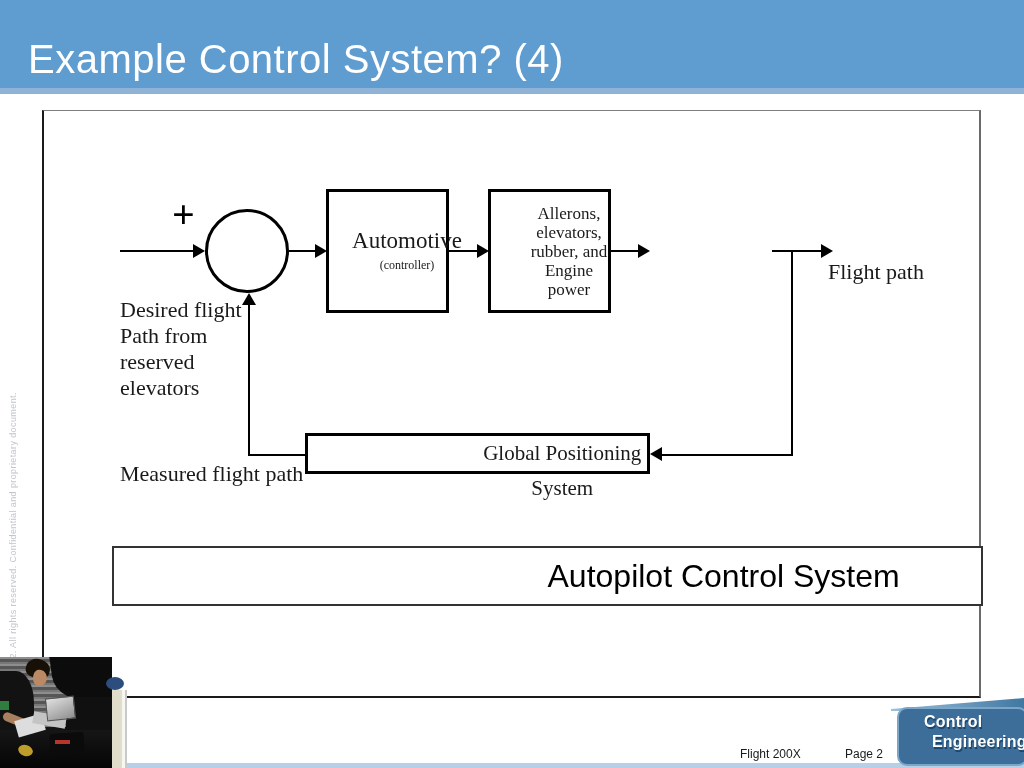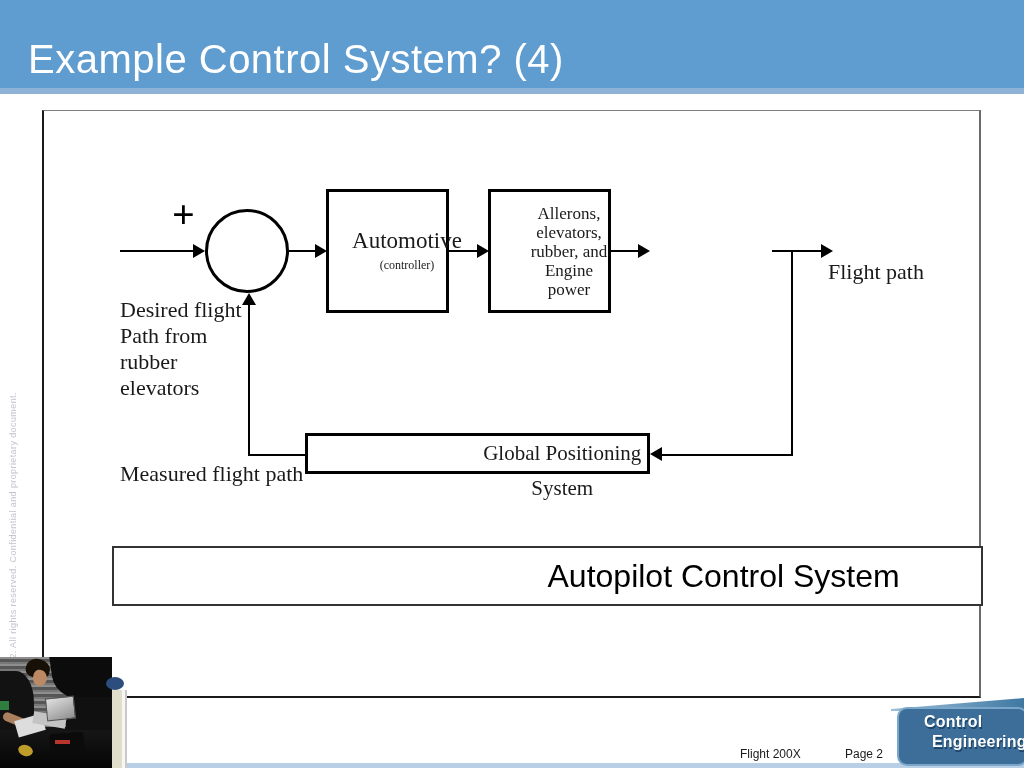--- a/index.html
+++ b/index.html
@@ -156,21 +156,21 @@
       <span>Global Positioning System</span>
     </div>
 
     <div class="ln" style="left:204px;top:343px;width:57px;height:2px;"></div>
     <div class="ln" style="left:204px;top:194px;width:2px;height:151px;"></div>
     <div class="arr-u" style="left:198px;top:182px;"></div>
 
     <div class="lbl-desired serif">
       <div>Desired flight</div>
       <div>Path from</div>
-      <div>rubber</div>
+      <div>reserved</div>
       <div>elevators</div>
     </div>
     <div class="lbl-measured serif">Measured flight path</div>
 
     <div class="caption-box">
       <span>Autopilot Control System</span>
     </div>
   </div>
 
   <div class="photo">

